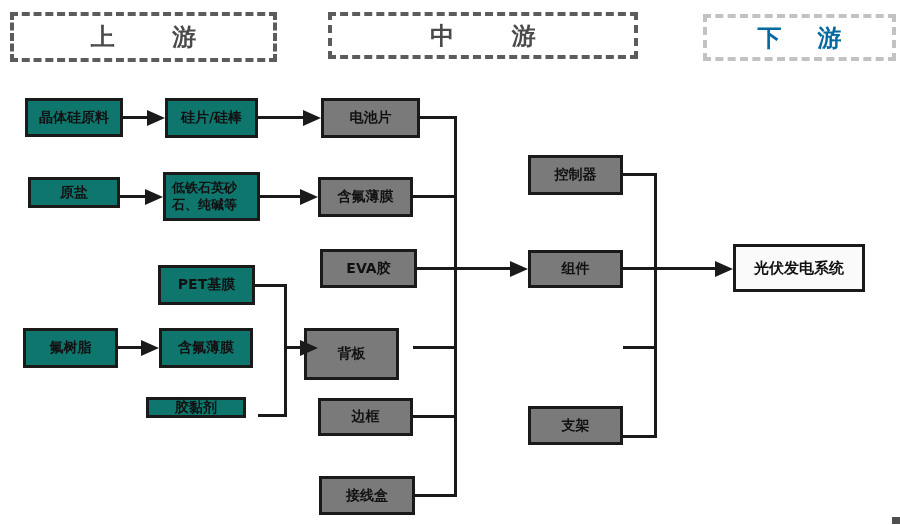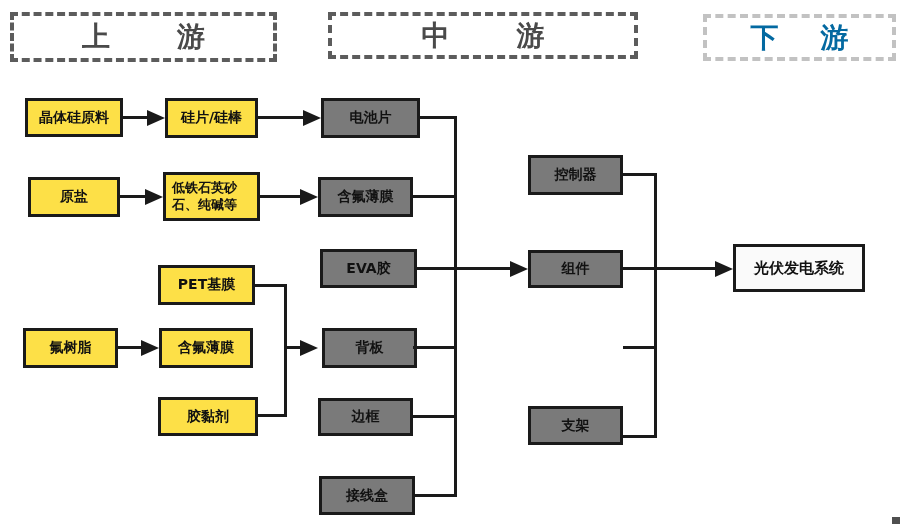--- a/index.html
+++ b/index.html
@@ -4,32 +4,32 @@
 <style>
   html,body{margin:0;padding:0;background:#ffffff;}
   #stage{
     position:relative;width:900px;height:525px;background:#ffffff;
     font-family:"DejaVu Sans",sans-serif;overflow:hidden;
   }
   
   .hdr{
     position:absolute;border:4px dashed #5c5c5c;color:#4a4a4a;
     display:flex;align-items:center;justify-content:center;
-    font-size:28px;font-weight:bold;box-sizing:border-box;background:#fff;
+    font-size:24px;font-weight:bold;box-sizing:border-box;background:#fff;
   }
   .hdr .spread{letter-spacing:2.4em;text-indent:2.4em;white-space:nowrap;}
   .hdr.inactive{border-color:#c2c2c2;color:#0369a1;}
   .hdr.inactive .spread{letter-spacing:1.5em;text-indent:1.5em;}
   
   .node{
     position:absolute;box-sizing:border-box;border:3px solid #1a1a1a;
     display:flex;align-items:center;justify-content:center;text-align:center;
     font-size:14px;font-weight:bold;color:#111;line-height:1.25;
   }
-  .light{background:#fde047;}
+  .light{background:#0f766e;}
   .dark{background:#7a7a7a;}
   .white{background:#fafafa;border-width:3px;font-size:15px;}
   .wrap2{font-size:13px;justify-content:flex-start;text-align:left;padding:0 6px;}
   
   .hl{position:absolute;height:3px;background:#1a1a1a;}
   .vl{position:absolute;width:3px;background:#1a1a1a;}
   .ah{
     position:absolute;width:0;height:0;
     border-top:8px solid transparent;border-bottom:8px solid transparent;
     border-left:18px solid #1a1a1a;
@@ -46,31 +46,31 @@
   </div>
   <div class="hdr" style="left:328px;top:12px;width:310px;height:47px">
     <span class="spread">中游</span>
   </div>
   <div class="hdr inactive" style="left:703px;top:14px;width:193px;height:47px">
     <span class="spread">下游</span>
   </div>
 
   <div class="node light" style="left:25px;top:98px;width:98px;height:39px">晶体硅原料</div>
   <div class="node light" style="left:165px;top:98px;width:93px;height:40px">硅片/硅棒</div>
-  <div class="node light" style="left:28px;top:177px;width:92px;height:40px">原盐</div>
+  <div class="node light" style="left:28px;top:177px;width:92px;height:31px">原盐</div>
   <div class="node light wrap2" style="left:163px;top:172px;width:97px;height:49px">低铁石英砂石、纯碱等</div>
   <div class="node light" style="left:158px;top:265px;width:97px;height:40px">PET基膜</div>
   <div class="node light" style="left:23px;top:328px;width:95px;height:40px">氟树脂</div>
   <div class="node light" style="left:159px;top:328px;width:94px;height:40px">含氟薄膜</div>
-  <div class="node light" style="left:158px;top:397px;width:100px;height:39px">胶黏剂</div>
+  <div class="node light" style="left:146px;top:397px;width:100px;height:21px">胶黏剂</div>
 
   <div class="node dark" style="left:321px;top:98px;width:99px;height:40px">电池片</div>
   <div class="node dark" style="left:318px;top:177px;width:95px;height:40px">含氟薄膜</div>
   <div class="node dark" style="left:320px;top:249px;width:97px;height:39px">EVA胶</div>
-  <div class="node dark" style="left:322px;top:328px;width:95px;height:40px">背板</div>
+  <div class="node dark" style="left:304px;top:328px;width:95px;height:52px">背板</div>
   <div class="node dark" style="left:318px;top:398px;width:95px;height:38px">边框</div>
   <div class="node dark" style="left:319px;top:476px;width:96px;height:39px">接线盒</div>
 
   <div class="node dark" style="left:528px;top:155px;width:95px;height:40px">控制器</div>
   <div class="node dark" style="left:528px;top:250px;width:95px;height:38px">组件</div>
   <div class="node dark" style="left:528px;top:406px;width:95px;height:39px">支架</div>
 
   <div class="node white" style="left:733px;top:244px;width:132px;height:48px">光伏发电系统</div>
 
   <div class="hl" style="left:123px;top:116px;width:26px"></div>

